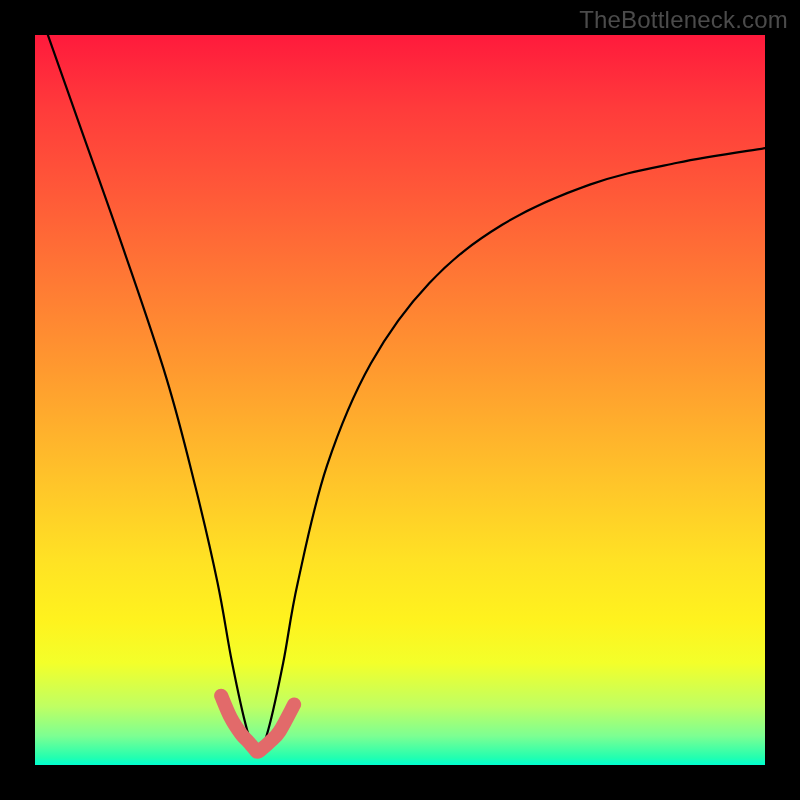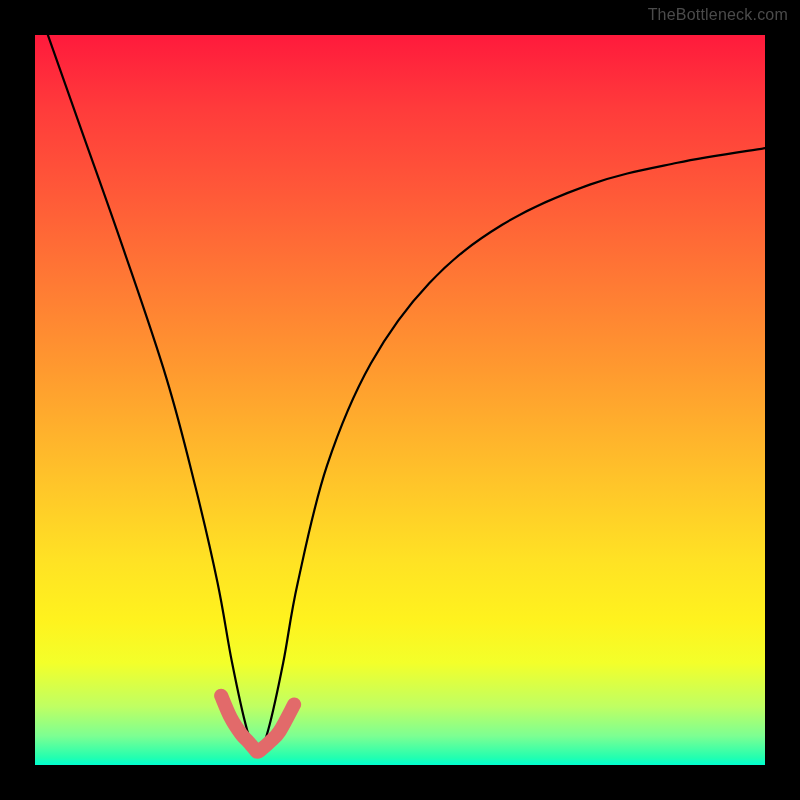--- a/index.html
+++ b/index.html
@@ -39,21 +39,21 @@
       #7dff92 96%,
       #22ffb0 99%,
       #00ffd0 100%
     );
   }
   .watermark {
     position: absolute;
     top: 6px;
     right: 12px;
     color: #4b4b4b;
-    font-size: 16px;
+    font-size: 24px;
     letter-spacing: 0.2px;
     font-weight: 500;
     user-select: none;
   }
   svg.curve {
     position: absolute;
     left: 0;
     top: 0;
     width: 730px;
     height: 730px;

